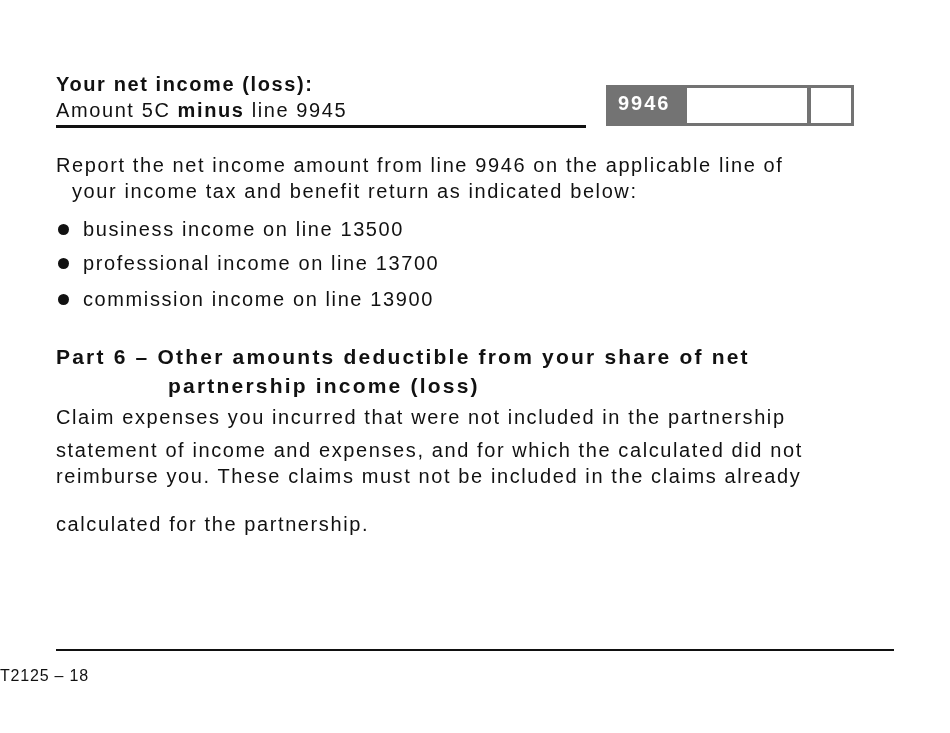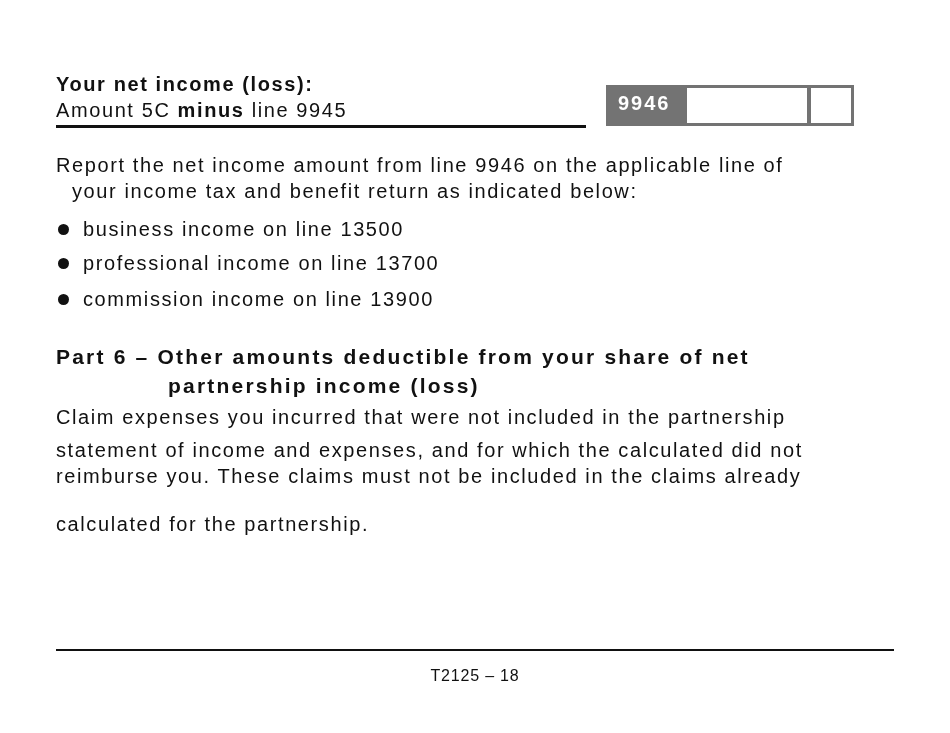--- a/index.html
+++ b/index.html
@@ -48,21 +48,21 @@
   #part-head-1 { left: 56px; top: 344px; font-weight: bold; font-size: 21px; letter-spacing: 2.2px; }
   #part-head-2 { left: 168px; top: 373px; font-weight: bold; font-size: 21px; letter-spacing: 2.2px; }
 
   .para { left: 56px; }
   #p0 { top: 404px; }
   #p1 { top: 437px; }
   #p2 { top: 463px; }
   #p3 { top: 483px; margin-top: 28px; }
 
   #footer-rule { left: 56px; top: 649px; width: 838px; height: 2px; background: #111; }
-  #footer-text { left: 0; top: 667px; width: 950px; text-align: center; font-size: 16px; letter-spacing: 0.8px; }
+  #footer-text { left: 0; top: 667px; width: 950px; text-align: left; font-size: 16px; letter-spacing: 0.8px; }
 </style>
 </head>
 <body>
 
 <div class="abs t bold" id="net-title">Your net income (loss):</div>
 <div class="abs t" id="net-line"><span>Amount 5C </span><span class="bold">minus</span><span> line 9945</span></div>
 <div class="abs" id="net-rule"></div>
 
 <div class="abs" id="line-box">
   <span class="lbl">9946</span>

